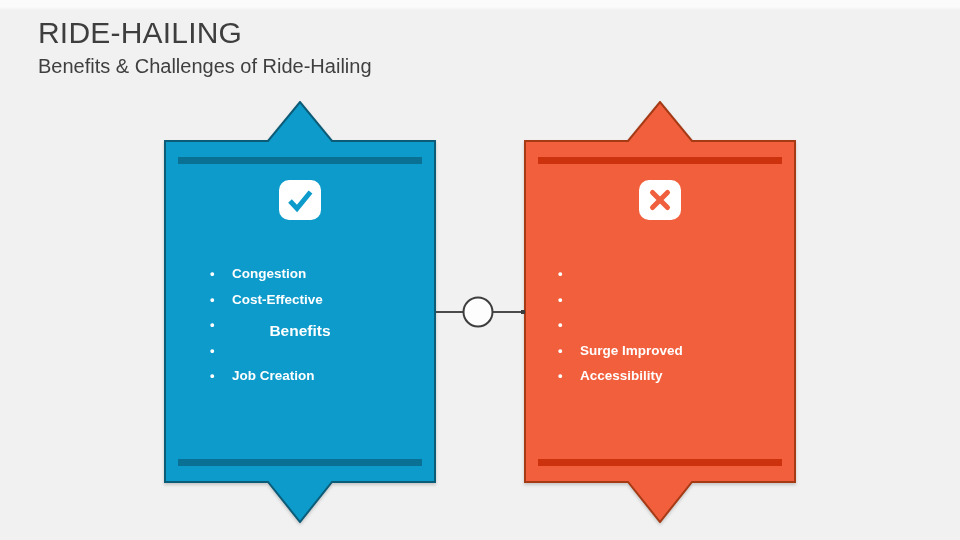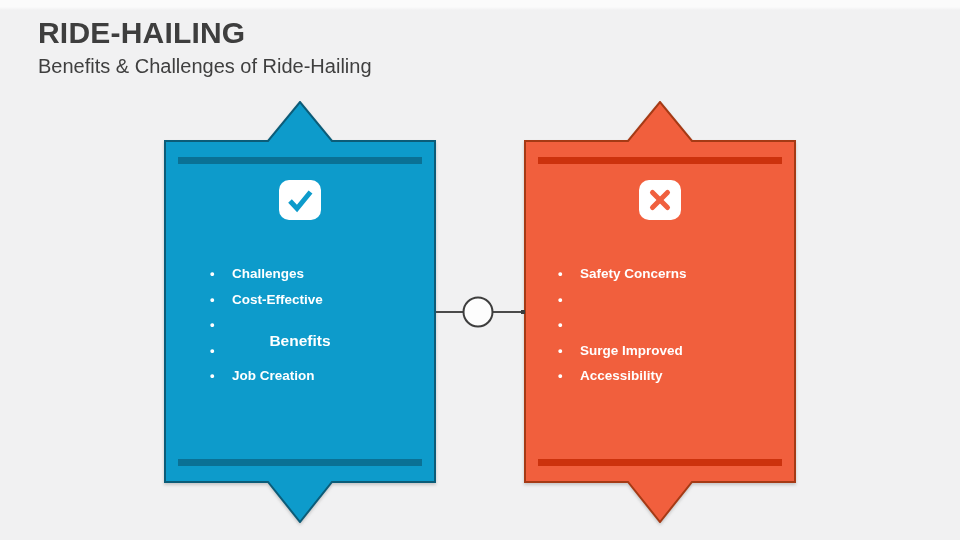--- a/index.html
+++ b/index.html
@@ -9,21 +9,21 @@
     overflow: hidden;
     background: linear-gradient(#fbfbfb 0px, #fbfbfb 7px, #f1f1f2 10px);
     font-family: "Liberation Sans", sans-serif;
     -webkit-font-smoothing: antialiased;
   }
 
   
   .header { position: absolute; left: 38px; top: 16px; }
   .slide-title {
     margin: 0;
-    font-size: 30px; font-weight: 700;
+    font-size: 30px; font-weight: 400;
     color: #3e3e3e; letter-spacing: 0.2px;
     line-height: 34px;
   }
   .slide-subtitle {
     margin: 4px 4px 0 0;
     font-size: 20px; font-weight: 400;
     color: #3f3f3f; line-height: 24px;
   }
 
   
@@ -40,21 +40,21 @@
   }
 
   .icon-box {
     position: absolute; left: 115px; top: 79px;
     width: 42px; height: 40px;
     background: #ffffff; border-radius: 10px;
     display: flex; align-items: center; justify-content: center;
   }
 
   .panel-title {
-    position: absolute; left: 0; top: 230px;
+    position: absolute; left: 0; top: 220px;
     width: 100%; height: 20px; line-height: 20px;
     text-align: center;
     color: #ffffff; font-size: 15.5px; font-weight: 700;
   }
 
   ul.bullet-list {
     position: absolute; top: 163px;
     margin: 0; padding: 0; list-style: none;
   }
   .panel.benefits  ul.bullet-list { left: 46px; }
@@ -96,21 +96,21 @@
       <polyline points="11,21 18,28.5 31.5,12" fill="none" stroke="#0d9bcb" stroke-width="5" stroke-linecap="butt" stroke-linejoin="miter"></polyline>
     </svg>
   </div>
 
   <div class="panel-title">Benefits</div>
 
   <ul class="bullet-list">
 
       <li>
         <span class="bullet">•</span>
-        <span class="item-text">Challenges</span>
+        <span class="item-text">Congestion</span>
       </li>
 
       <li>
         <span class="bullet">•</span>
         <span class="item-text">Cost-Effective</span>
       </li>
 
       <li>
         <span class="bullet">•</span>
       </li>
@@ -138,21 +138,20 @@
       <line x1="13.5" y1="12.5" x2="28.5" y2="27.5" stroke="#f0603e" stroke-width="5" stroke-linecap="round"></line>
       <line x1="28.5" y1="12.5" x2="13.5" y2="27.5" stroke="#f0603e" stroke-width="5" stroke-linecap="round"></line>
     </svg>
   </div>
 
 
   <ul class="bullet-list">
 
       <li>
         <span class="bullet">•</span>
-        <span class="item-text">Safety Concerns</span>
       </li>
 
       <li>
         <span class="bullet">•</span>
       </li>
 
       <li>
         <span class="bullet">•</span>
       </li>
 

